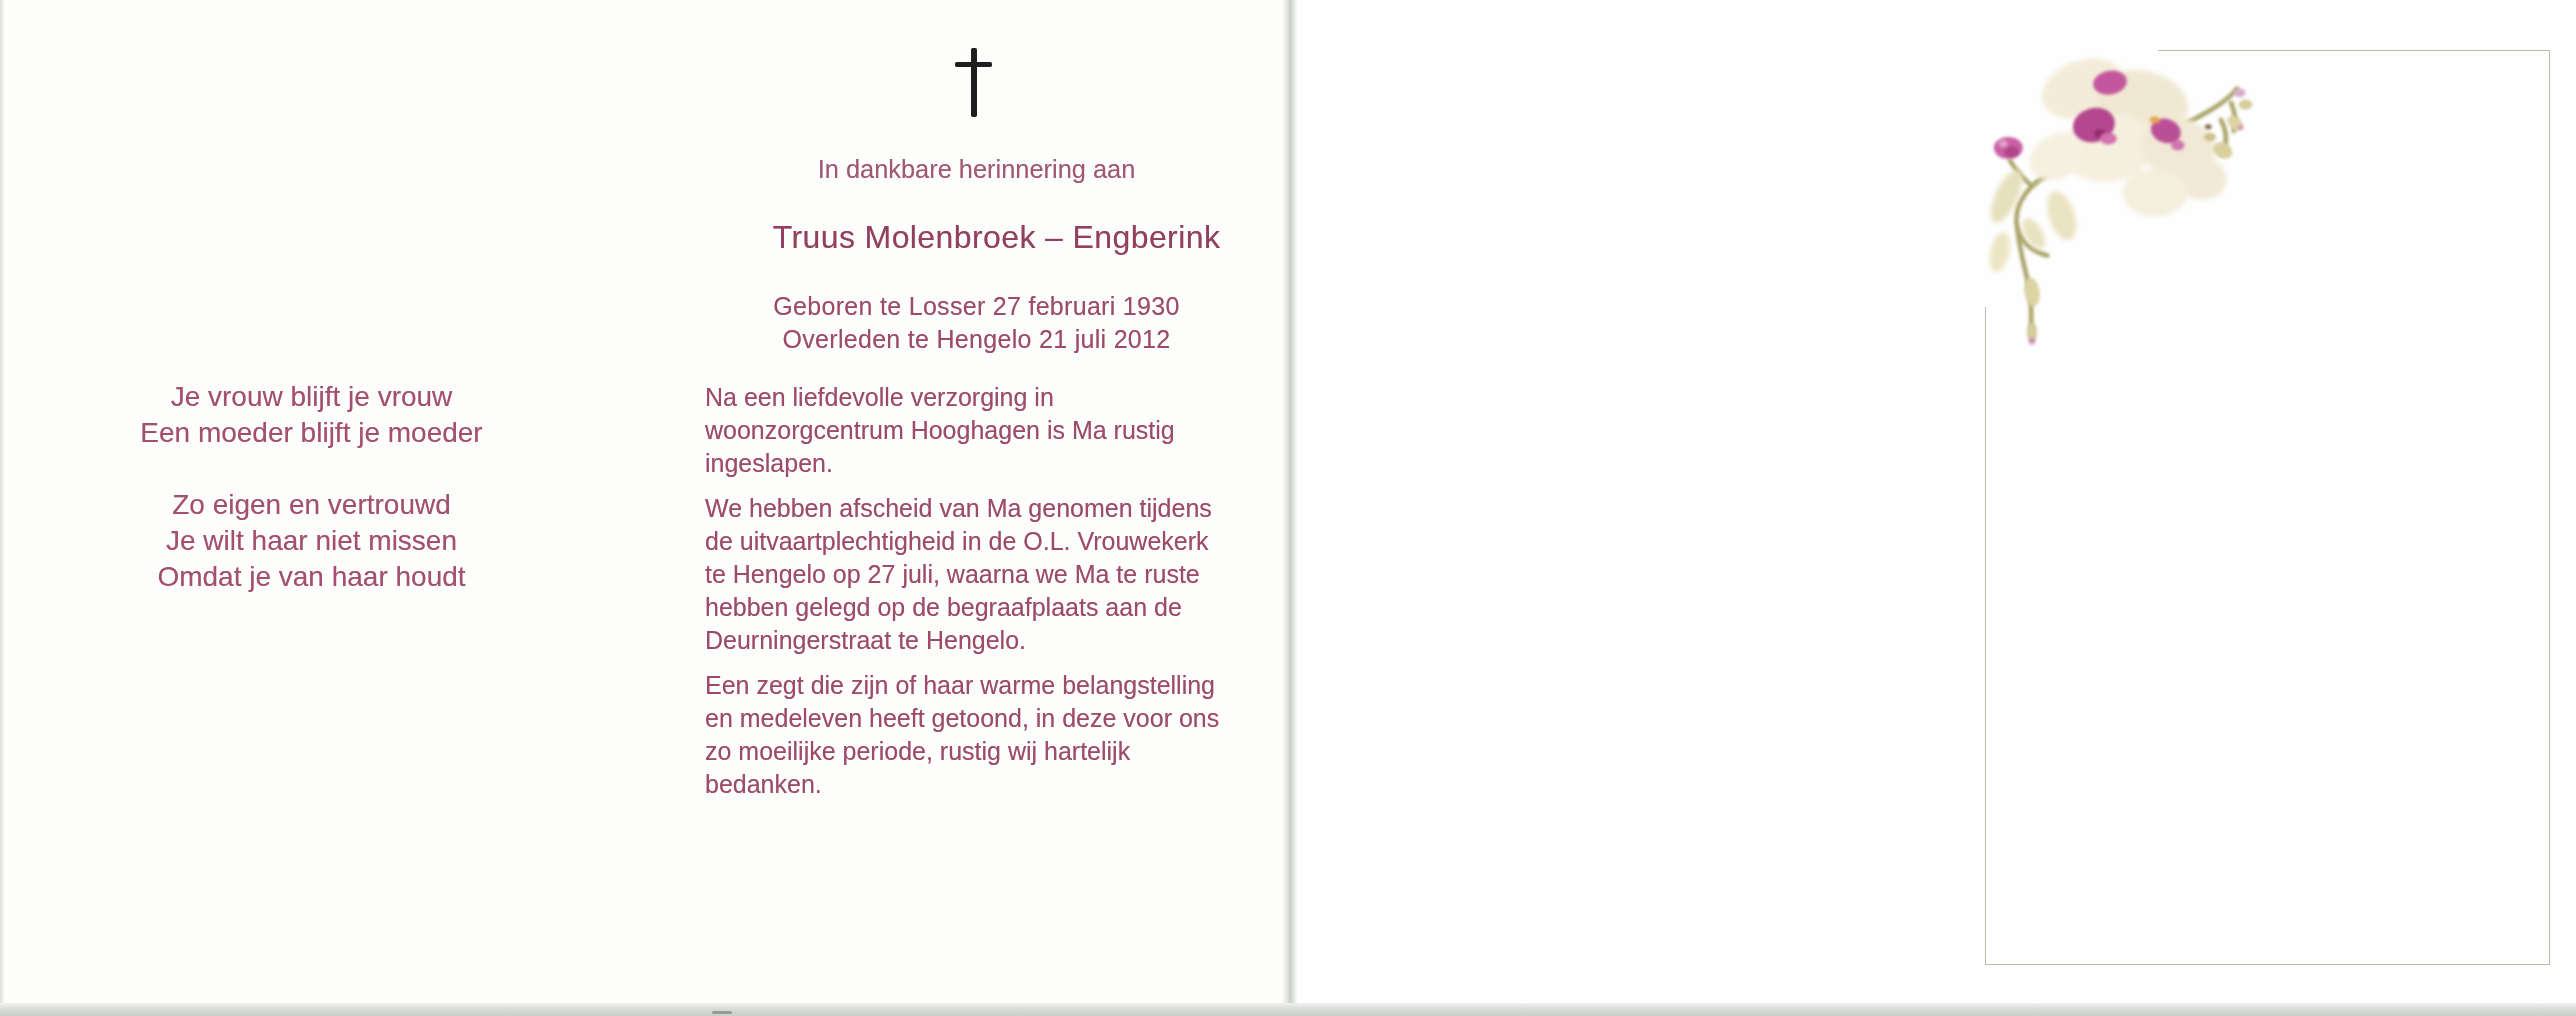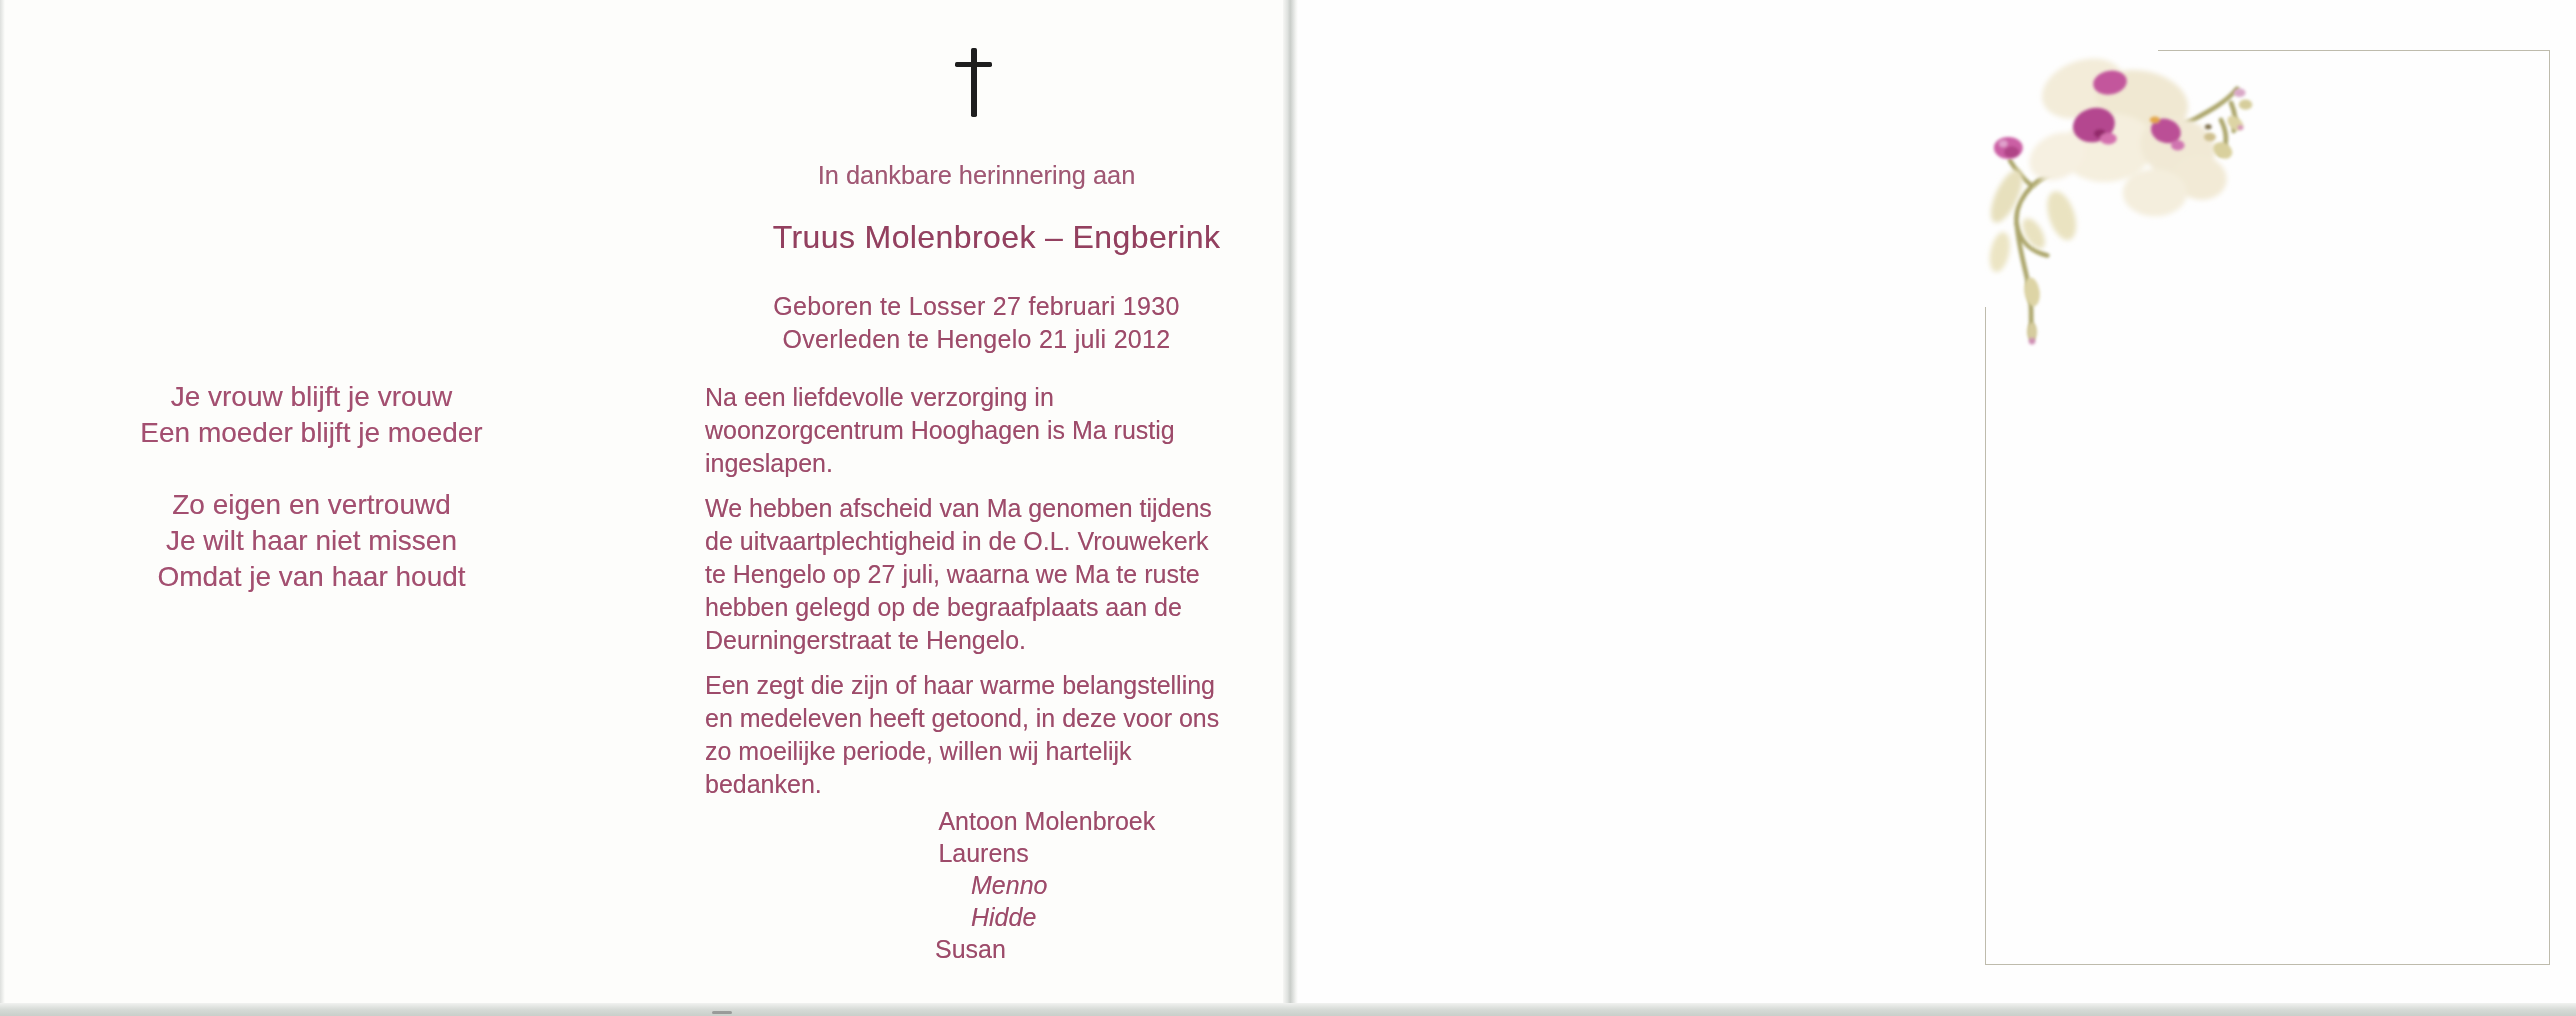--- a/index.html
+++ b/index.html
@@ -24,21 +24,21 @@
   
   .poem{position:absolute;left:32px;top:379px;width:559px;text-align:center;
     font-size:28px;line-height:36px;color:var(--poem_text,#a34f70);
     text-shadow:0 0 0.5px rgba(160,70,105,.45);}
   .stanza{margin:0 0 36px 0;}
   
   .cross-v{position:absolute;left:971px;top:48px;width:6px;height:69px;
     background:var(--cross,#1e1e1e);border-radius:1.7px;filter:blur(0.3px);}
   .cross-h{position:absolute;left:955px;top:62px;width:37px;height:5.1px;
     background:var(--cross,#1e1e1e);border-radius:1.7px;filter:blur(0.3px);}
-  .intro-line{position:absolute;left:697px;top:160px;width:559px;text-align:center;
+  .intro-line{position:absolute;left:697px;top:154px;width:559px;text-align:center;
     font-size:25.4px;line-height:30.5px;color:var(--intro_text,#a05874);
     text-shadow:0 0 0.5px rgba(155,80,110,.4);}
   .deceased-name{position:absolute;left:717px;top:218px;width:559px;text-align:center;
     font-size:32px;line-height:38px;letter-spacing:0.4px;color:var(--title_text,#93405f);
     text-shadow:0 0 0.6px rgba(140,55,90,.5);}
   .dates{position:absolute;left:697px;top:290px;width:559px;text-align:center;
     font-size:25px;line-height:33px;letter-spacing:0.3px;}
   .bodytext{position:absolute;left:705px;top:381px;width:585px;
     font-size:25px;line-height:33px;}
   .para{margin:0 0 12px 0;}
@@ -97,32 +97,25 @@
     <div class="para">
       <div>We hebben afscheid van Ma genomen tijdens</div>
       <div>de uitvaartplechtigheid in de O.L. Vrouwekerk</div>
       <div>te Hengelo op 27 juli, waarna we Ma te ruste</div>
       <div>hebben gelegd op de begraafplaats aan de</div>
       <div>Deurningerstraat te Hengelo.</div>
     </div>
     <div class="para">
       <div>Een zegt die zijn of haar warme belangstelling</div>
       <div>en medeleven heeft getoond, in deze voor ons</div>
-      <div>zo moeilijke periode, willen wij hartelijk</div>
+      <div>zo moeilijke periode, rustig wij hartelijk</div>
       <div>bedanken.</div>
     </div>
   </div>
 
-  <div class="names rose">
-    <div class="n-ind">Antoon Molenbroek</div>
-    <div class="n-ind">Laurens</div>
-    <div class="n-ital">Menno</div>
-    <div class="n-ital">Hidde</div>
-    <div class="n-flush">Susan</div>
-  </div>
 
   <div class="frame"></div>
   <div class="photo-mask"></div>
 
   <svg class="orchid" viewBox="0 0 330 360" xmlns="http://www.w3.org/2000/svg">
     <defs>
       <filter id="soft3" x="-40%" y="-40%" width="180%" height="180%">
           <feGaussianBlur stdDeviation="3.2"></feGaussianBlur>
         </filter>
       <filter id="soft2" x="-40%" y="-40%" width="180%" height="180%">

